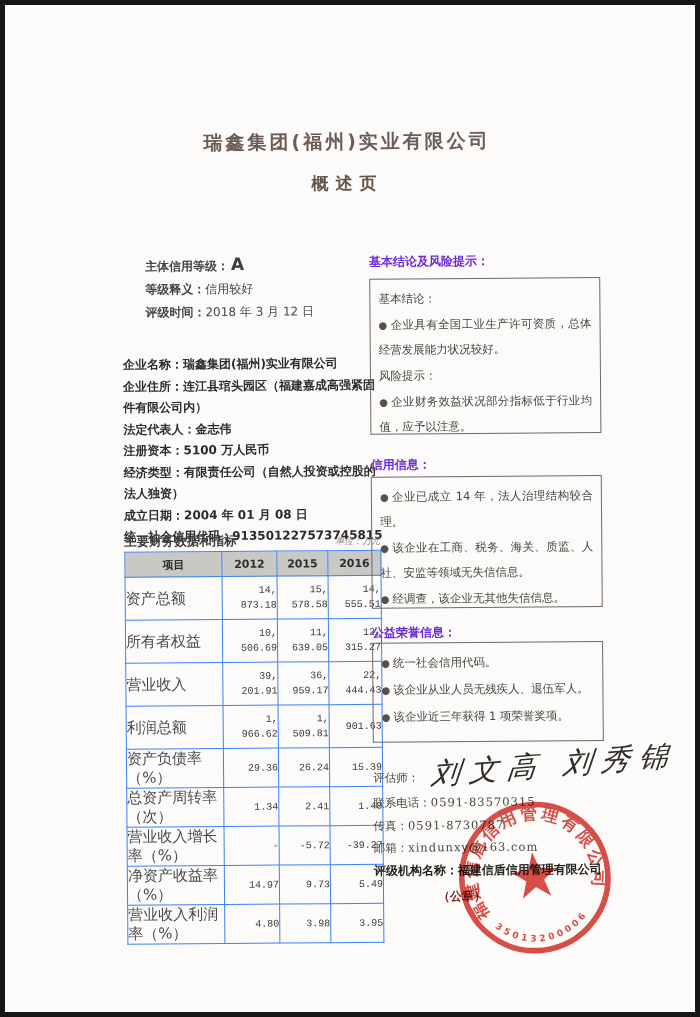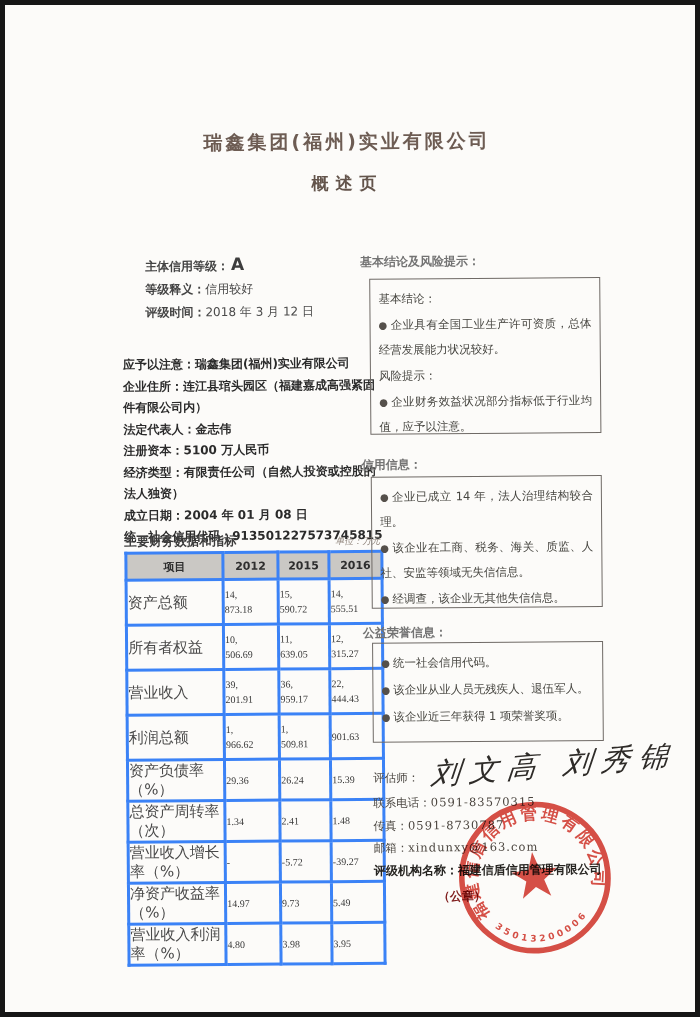--- a/index.html
+++ b/index.html
@@ -19,28 +19,28 @@
   .rating .line{line-height:23px;}
   .grade-val{font-size:17px;font-weight:bold;color:#3d3d3d;margin-left:2px;}
   .rating b{color:#444;font-weight:600;margin-left:23px;}
   .company{position:absolute;left:119px;top:348px;width:260px;font-size:12px;
     font-weight:bold;color:#2b2b2b;line-height:21.5px;}
   .fin-caption{position:absolute;left:119px;top:527px;width:256px;font-size:12.5px;
     font-weight:600;color:#3c3c3c;}
   .fin-unit{float:right;font-size:9px;color:#8a7f76;font-weight:400;margin-top:3px;font-style:italic;}
   table.fin{position:absolute;left:119px;top:545px;width:256px;border-collapse:collapse;
     table-layout:fixed;font-size:10px;color:#3a3a3a;}
-  table.fin th,table.fin td{border:3px solid #3b82f6;padding:0;}
+  table.fin th,table.fin td{border:1px solid #3b82f6;padding:0;}
   table.fin thead th{background:#cac8c4;height:24px;font-size:11px;color:#2e2e2e;}
   td.lbl{padding-left:4px;font-size:15px;color:#4a4a4a;text-align:left;}
-  td.num{padding-right:4px;font-family:Liberation Serif, serif;
+  td.num{text-align:right;padding-right:4px;font-family:Liberation Mono, monospace;
     white-space:pre-line;line-height:15px;vertical-align:middle;margin-top:13px;}
   tr.tall td{height:42px;} tr.short td{height:25px;}
   
-  .sec-head{position:absolute;left:357px;font-size:12px;font-weight:bold;color:#737373;}
+  .sec-head{position:absolute;left:366px;font-size:12px;font-weight:bold;color:#6d28d9;}
   .box{position:absolute;left:366px;width:231px;border:1px solid #6f6a66;
     padding:5px 8px;box-sizing:border-box;font-size:11.5px;color:#474641;text-align:justify;}
   .box p{margin:2px 0;line-height:24px;}
   .dot{color:#55504b;font-size:10px;margin-right:3px;}
   
   .f-line{position:absolute;left:366px;font-size:11.5px;color:#4c4843;}
   .f-line .val{font-family:"DejaVu Serif","Liberation Serif",serif;letter-spacing:1px;color:#4a443e;}
   .agency{font-weight:bold;color:#262421;font-size:12px;}
   .seal-note{position:absolute;left:430px;top:884px;font-size:12px;font-weight:bold;color:#7f1d1d;}
   .signature{position:absolute;left:424px;top:742px;font-size:29px;color:#2e2b28;
@@ -59,21 +59,21 @@
     <div class="doc-title">瑞鑫集团(福州)实业有限公司</div>
     <div class="doc-subtitle">概述页</div>
 
     <div class="rating">
       <div class="line"><b>主体信用等级：</b><span class="grade-val">A</span></div>
       <div class="line"><b>等级释义：</b><span>信用较好</span></div>
       <div class="line"><b>评级时间：</b><span>2018 年 3 月 12 日</span></div>
     </div>
 
     <div class="company">
-      <div><span>应予以注意：</span><span>瑞鑫集团(福州)实业有限公司</span></div>
+      <div><span>企业名称：</span><span>瑞鑫集团(福州)实业有限公司</span></div>
       <div><span>企业住所：</span><span>连江县琯头园区（福建嘉成高强紧固件有限公司内）</span></div>
       <div><span>法定代表人：</span><span>金志伟</span></div>
       <div><span>注册资本：</span><span>5100 万人民币</span></div>
       <div><span>经济类型：</span><span>有限责任公司（自然人投资或控股的法人独资）</span></div>
       <div><span>成立日期：</span><span>2004 年 01 月 08 日</span></div>
       <div><span>统一社会信用代码：</span><span>913501227573745815</span></div>
     </div>
 
     <div class="fin-caption">
       <span>主要财务数据和指标</span>
@@ -93,21 +93,21 @@
           <th>2015</th>
           <th>2016</th>
         </tr>
       </thead>
       <tbody>
         <tr class="tall">
             <td class="lbl">资产总额</td>
             <td class="num">14,
 873.18</td>
             <td class="num">15,
-590.72</td>
+578.58</td>
             <td class="num">14,
 555.51</td>
           </tr>
         <tr class="tall">
             <td class="lbl">所有者权益</td>
             <td class="num">10,
 506.69</td>
             <td class="num">11,
 639.05</td>
             <td class="num">12,

